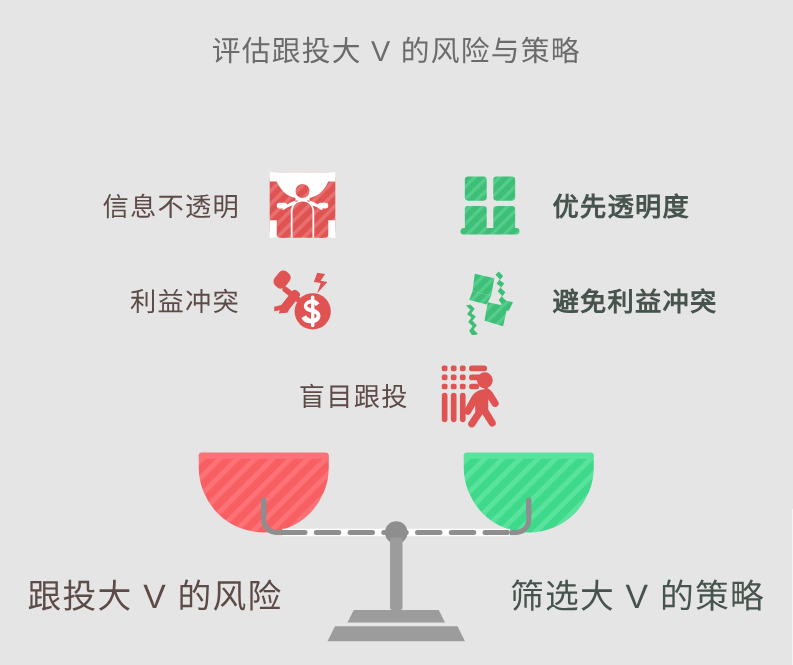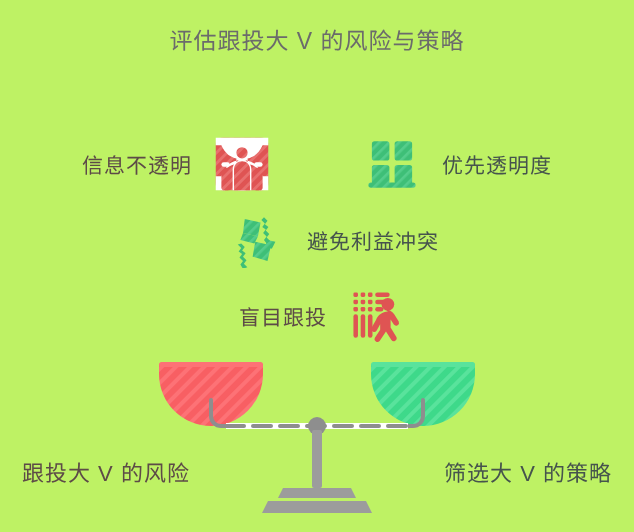--- a/index.html
+++ b/index.html
@@ -8,21 +8,21 @@
     padding: 0;
     background: #ffffff;
   }
   body {
     font-family: "Liberation Sans", "DejaVu Sans", sans-serif;
   }
   .infographic {
     position: relative;
     width: 634px;
     height: 532px;
-    background: #bef264;
+    background: #e5e5e5;
     overflow: hidden;
   }
 
   
   .title {
     position: absolute;
     top: 22px;
     left: 0;
     width: 634px;
     text-align: center;
@@ -52,20 +52,21 @@
     align-items: center;
     width: 270px;
   }
   .side-left {
     justify-content: flex-end;
     padding-right: 0px;
   }
   .side-right {
     justify-content: flex-start;
     padding-left: 0px;
+    font-weight: bold;
   }
   .label {
     font-size: 21px;
     letter-spacing: 1px;
     white-space: nowrap;
   }
   .label-left {
     color: #5d4b47;
     margin-right: 18px;
     text-align: center;
@@ -103,21 +104,21 @@
     top: 455px;
     left: 0;
     width: 634px;
     display: flex;
     justify-content: space-between;
     padding: 0 22px;
     box-sizing: border-box;
     pointer-events: none;
   }
   .caption {
-    font-size: 22px;
+    font-size: 27px;
     letter-spacing: 1px;
     white-space: nowrap;
   }
   .caption-left  { color: #5d4b47; }
   .caption-right { color: #46544d; }
 </style>
 </head>
 <body>
 
 <div class="infographic">
@@ -167,20 +168,44 @@
             <rect x="9" y="33" width="20" height="22" rx="3" fill="url(#stripeG1)"></rect>
             <rect x="35" y="33" width="20" height="22" rx="3" fill="url(#stripeG1)"></rect>
             <rect x="5" y="53" width="54" height="6" rx="3" fill="url(#stripeG1)"></rect>
           </svg>
         </span>
         <span class="label label-right">优先透明度</span>
       </div>
     </div>
 
     <div class="row">
+      <div class="side side-left">
+        <span class="label label-left">利益冲突</span>
+        <span class="icon-box">
+          <svg viewBox="0 0 64 64" width="58" height="58" aria-hidden="true">
+            <g fill="#df5453">
+
+              <rect x="8" y="6" width="12" height="16" rx="5" transform="rotate(38 14 14)"></rect>
+
+              <rect x="17" y="22" width="8" height="22" rx="3" transform="rotate(38 21 33)"></rect>
+
+              <rect x="13" y="25" width="20" height="5" rx="2.5" transform="rotate(38 23 27)"></rect>
+
+              <path d="M45 8 l7 1 -4 6 6 1 -9 10 3 -9 -6 -1 Z"></path>
+              <path d="M7 38 l8 -2 -1 4 7 -2 -2 5 -8 1 1 -3 -5 1 Z"></path>
+
+              <circle cx="41" cy="42" r="16"></circle>
+            </g>
+            <g fill="#ffffff">
+              <rect x="39.5" y="28" width="3" height="28" rx="1.5"></rect>
+              <path d="M47 35 c-2 -3 -6 -4 -9 -3 c-4 1 -6 5 -4 8 c1.6 2.4 5 3 7.6 3.6 c2 .5 3.4 1.4 2.8 3 c-.7 1.8 -4 2.4 -6.4 1.4 c-1.4 -.6 -2.3 -1.6 -2.8 -2.6 l-4.2 2.4 c1.2 2.6 4 4.4 7 4.8 c5 .7 9.4 -2 9.8 -6 c.4 -4 -3 -6 -7 -7 c-2.6 -.7 -4.8 -1.2 -4.6 -2.8 c.2 -1.6 3 -2.3 5.2 -1.4 c1 .4 1.8 1.1 2.3 1.9 Z"></path>
+            </g>
+          </svg>
+        </span>
+      </div>
       <div class="center-gap"></div>
       <div class="side side-right">
         <span class="icon-box">
           <svg viewBox="0 0 64 64" width="56" height="56" aria-hidden="true">
             <defs>
               <pattern id="stripeG2" width="8" height="8" patternTransform="rotate(45)" patternUnits="userSpaceOnUse">
                 <rect width="8" height="8" fill="#3ebf77"></rect>
                 <rect width="3" height="8" fill="#55cd8c"></rect>
               </pattern>
             </defs>

